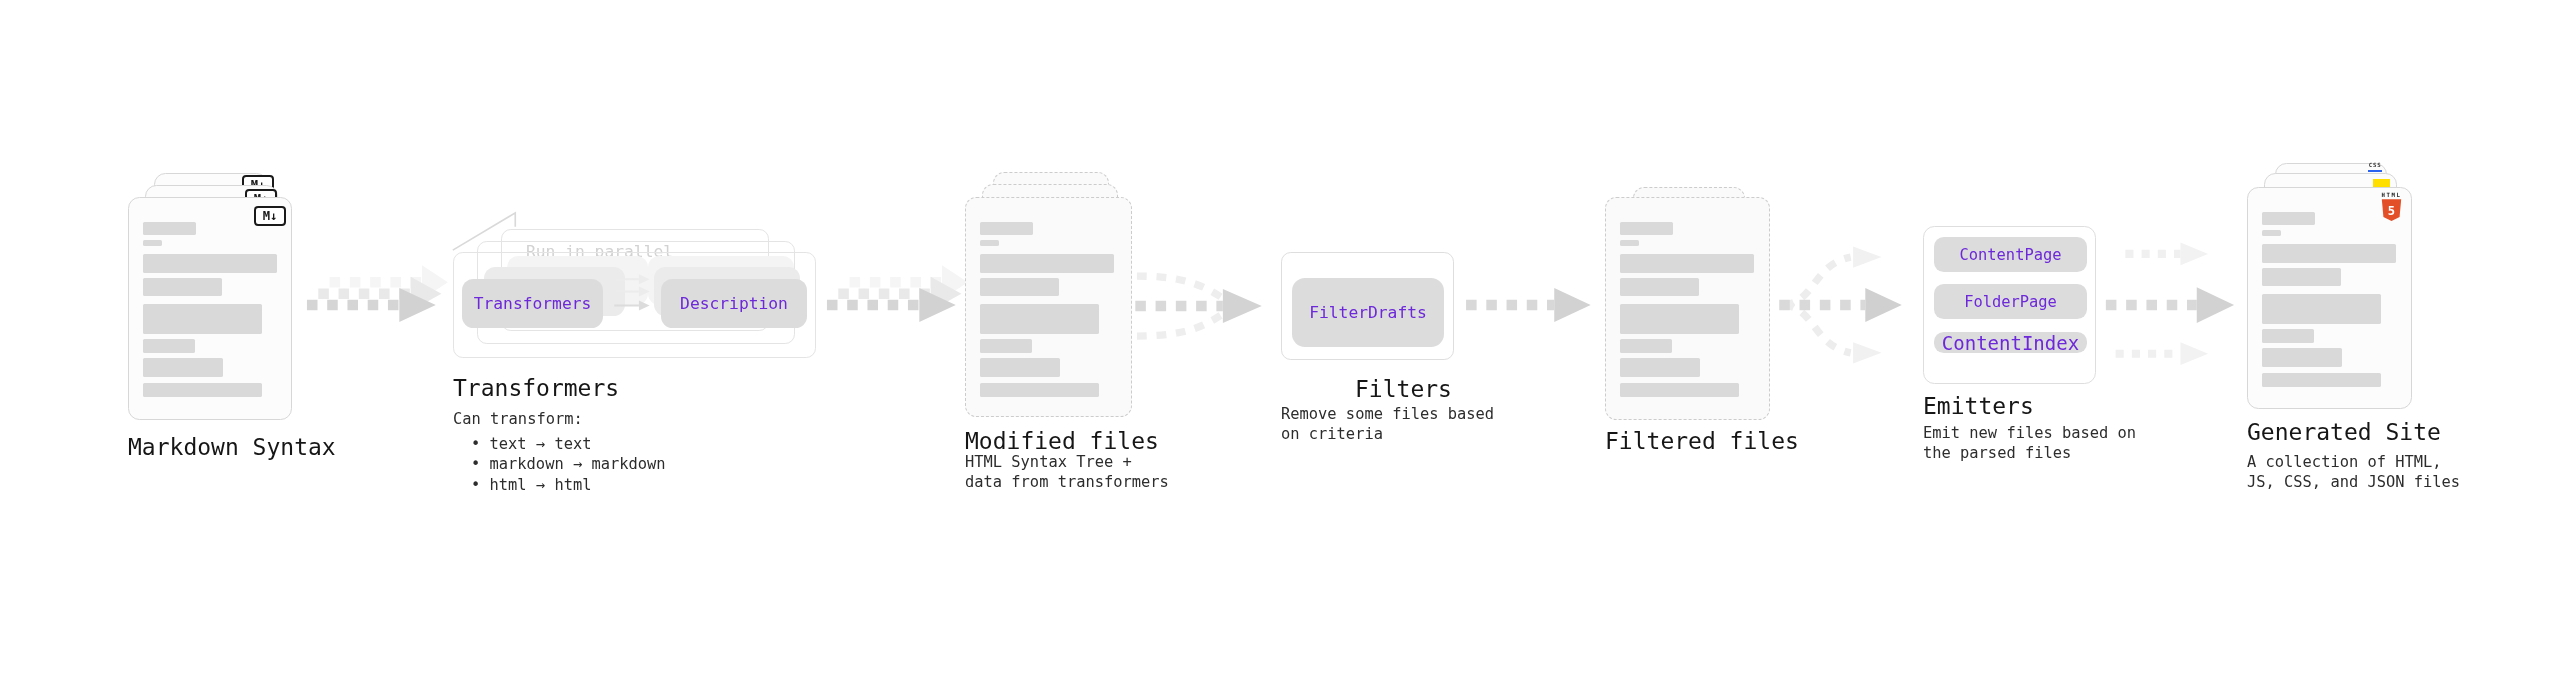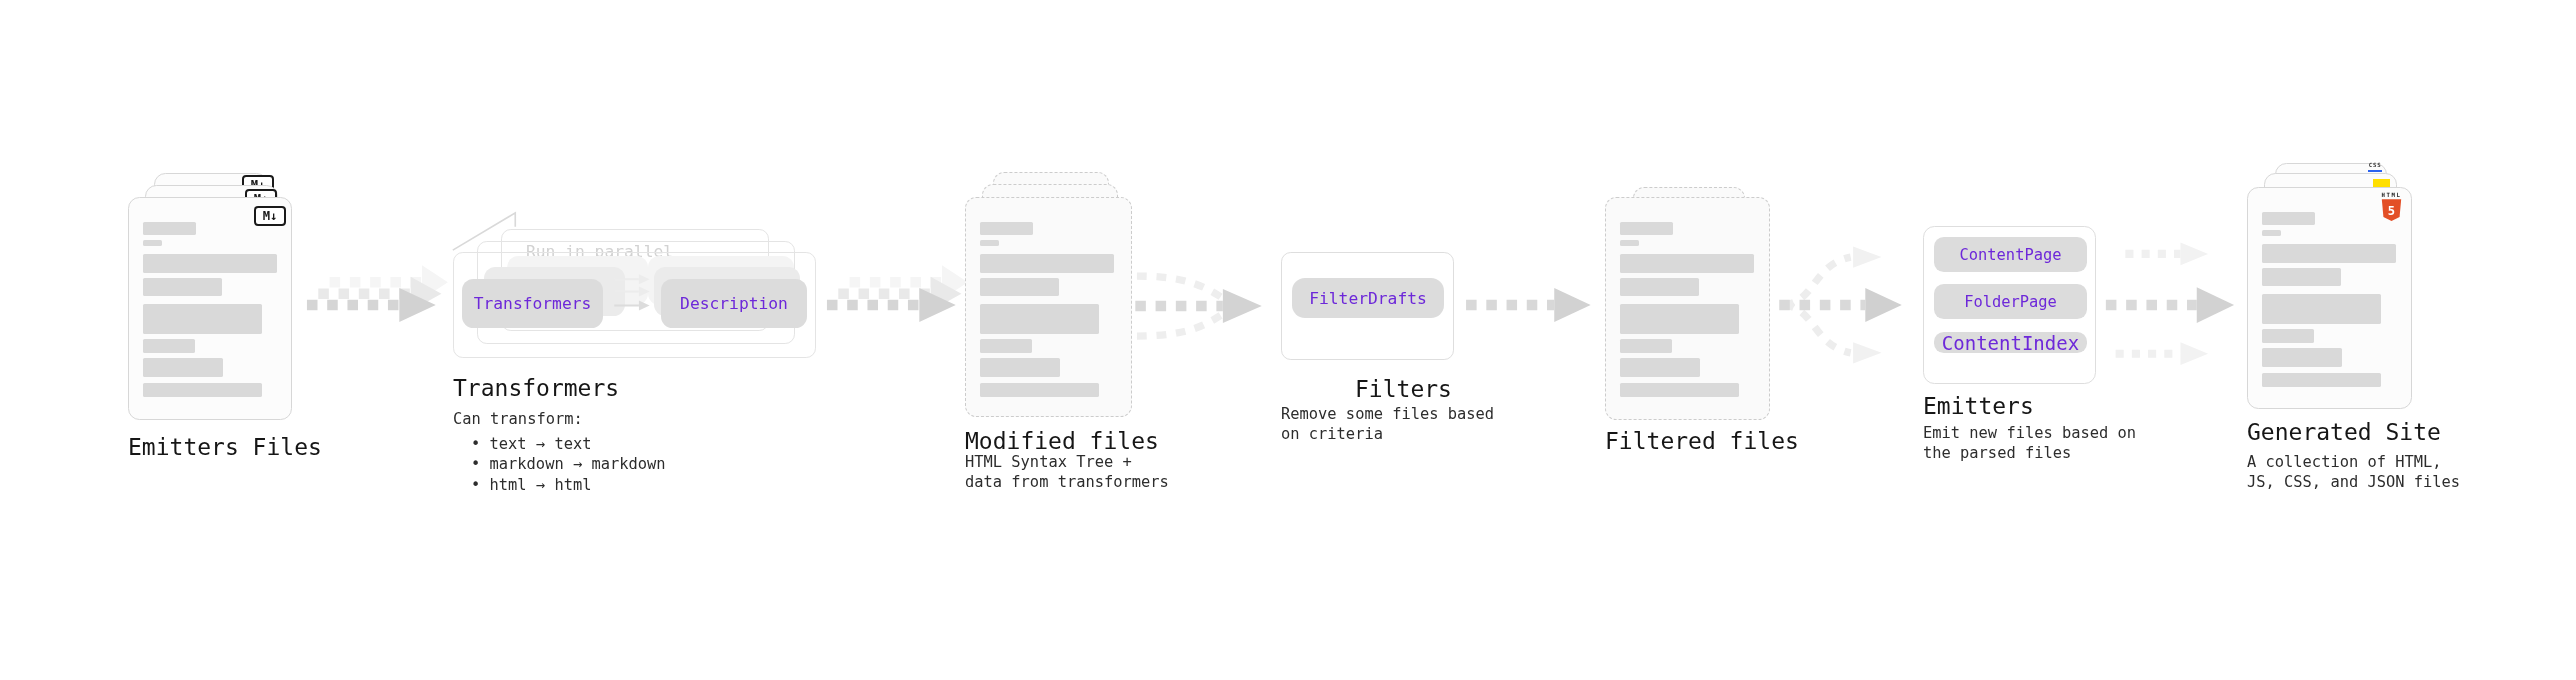--- a/index.html
+++ b/index.html
@@ -67,21 +67,21 @@
         <div class="bar b2"></div>
         <div class="bar b3"></div>
         <div class="bar b4"></div>
         <div class="bar b5"></div>
         <div class="bar b6"></div>
         <div class="bar b7"></div>
         <div class="bar b8"></div>
       </div>
     </div>
     <div class="md-badge" style="left:254px;top:206px;">M↓</div>
-    <div class="title" style="left:128px;top:434px;">Emitters Files</div>
+    <div class="title" style="left:128px;top:434px;">Markdown Syntax</div>
   </div>
 
   <svg class="arrow" style="left:302px;top:254px;" width="146" height="81" viewBox="0 0 180 100">
     <g>
         <line x1="34" y1="35" x2="148" y2="35" stroke="#f5f5f5" stroke-width="13" stroke-dasharray="13 12"></line>
         <polygon points="148,14 180,35 148,56" fill="#f5f5f5"></polygon>
       </g>
     <g>
         <line x1="20" y1="49" x2="134" y2="49" stroke="#e9e9e9" stroke-width="13" stroke-dasharray="13 12"></line>
         <polygon points="134,28 172,49 134,70" fill="#e9e9e9"></polygon>
@@ -171,21 +171,21 @@
 
   <svg class="arrow" style="left:1132px;top:268px;" width="142" height="77" viewBox="0 0 175 95">
     <path d="M 6,10 C 70,10 92,24 116,40" stroke="#eeeeee" stroke-width="9" stroke-dasharray="12 12" fill="none"></path>
     <path d="M 6,84 C 70,84 92,70 116,54" stroke="#eeeeee" stroke-width="9" stroke-dasharray="12 12" fill="none"></path>
     <line x1="4" y1="47" x2="112" y2="47" stroke="#d9d9d9" stroke-width="13" stroke-dasharray="13 12"></line>
     <polygon points="112,26 160,47 112,68" fill="#d3d3d3"></polygon>
   </svg>
 
   <div>
     <div class="box filled" style="left:1281px;top:252px;width:173px;height:108px;border-color:#dedede;"></div>
-    <div class="pill" style="left:1292px;top:278px;width:152px;height:40px;border-radius:13px;">FilterDrafts</div>
+    <div class="pill" style="left:1292px;top:278px;width:152px;height:69px;border-radius:13px;">FilterDrafts</div>
     <div class="title" style="left:1355px;top:376px;">Filters</div>
     <div class="sub" style="left:1281px;top:404px;">Remove some files based
 on criteria</div>
   </div>
 
   <svg class="arrow" style="left:1461px;top:254px;" width="138" height="89" viewBox="0 0 170 110">
     <line x1="6" y1="63" x2="115" y2="63" stroke="#d8d8d8" stroke-width="13" stroke-dasharray="13 12"></line>
     <polygon points="115,42 160,63 115,84" fill="#d2d2d2"></polygon>
   </svg>
 

